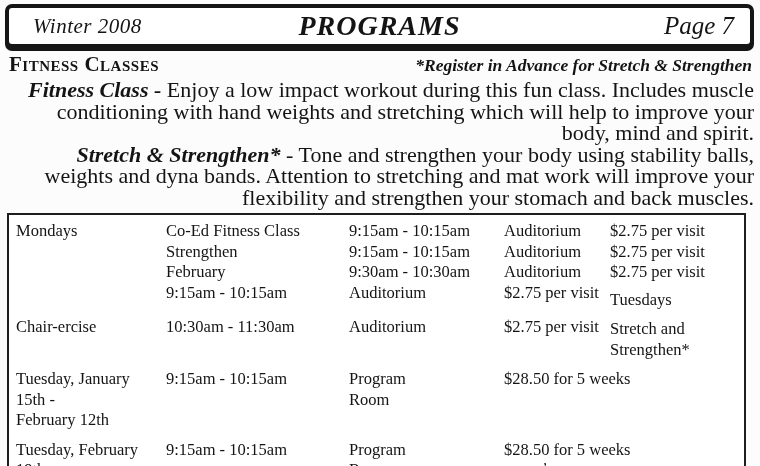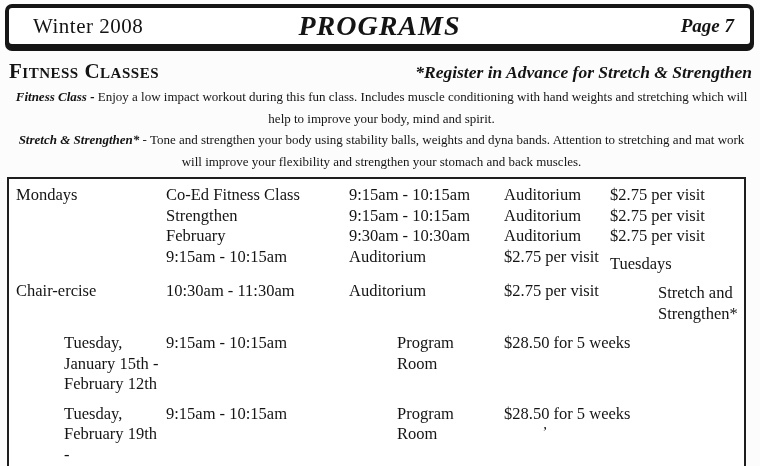--- a/index.html
+++ b/index.html
@@ -19,93 +19,93 @@
     height: 36px;
     border: 4px solid #151515;
     border-radius: 7px;
     box-shadow: 0 3px 0 #151515;
     background: #fff;
     display: flex;
     align-items: center;
   }
   .season {
     margin-left: 24px;
+    font-style: italic;
     font-size: 21px;
     letter-spacing: 0.5px;
   }
   .m-title {
     position: absolute;
     left: 50%;
     transform: translateX(-50%);
     margin: 0;
     font-size: 28px;
     font-weight: bold;
     font-style: italic;
     letter-spacing: 1px;
     white-space: nowrap;
   }
   .page-num {
     margin-left: auto;
     margin-right: 16px;
     font-style: italic;
-    font-size: 19px;
-    font-weight: bold;
+    font-size: 25px;
   }
 
   
   .heading-row {
     display: flex;
     justify-content: space-between;
     align-items: baseline;
     padding: 0 8px 0 9px;
-    margin-top: 11px;
+    margin-top: 4px;
   }
   .section-heading {
     margin: 0;
     font-size: 21px;
     font-weight: bold;
     font-variant: small-caps;
     letter-spacing: 0.5px;
     white-space: nowrap;
   }
   .register-note {
     font-weight: bold;
     font-style: italic;
     font-size: 17.5px;
     white-space: nowrap;
   }
 
   
   .descs { padding: 2px 6px 0 9px; }
   .desc {
     margin: 0;
-    font-size: 13px;
+    font-size: 22px;
     line-height: 21.5px;
-    text-align: center;
+    text-align: right;
   }
   .desc .lead { font-weight: bold; font-style: italic; }
 
   
   .schedule {
     box-sizing: border-box;
     margin: 5px 14px 0 7px;
     width: 739px;
     border: 2px solid #1e1e1e;
     background: #fff;
     display: grid;
     grid-template-columns: 150px 183px 155px 106px 1fr;
     align-items: start;
     align-content: start;
     padding: 6px 2px 8px 5px;
     font-size: 16.5px;
     line-height: 20.5px;
   }
   .cell { padding: 0 2px; }
   .nowrap { white-space: nowrap; }
-  .ml { white-space: pre-line; margin-left: 48px; }
+  .ml { white-space: pre-line; }
   .loc { }
   .gap-sm { margin-top: 7px; }
   .gap-md { margin-top: 9px; }
   .stray {
     display: block;
     text-align: center;
     padding-right: 20px;
     font-size: 15px;
     line-height: 16px;
   }

